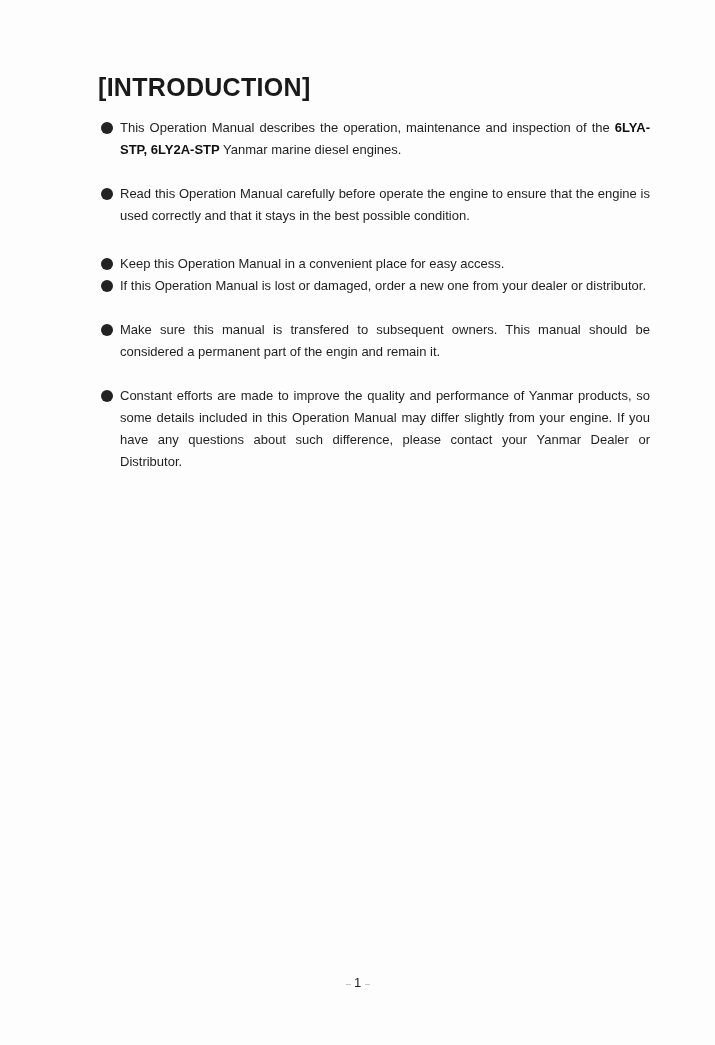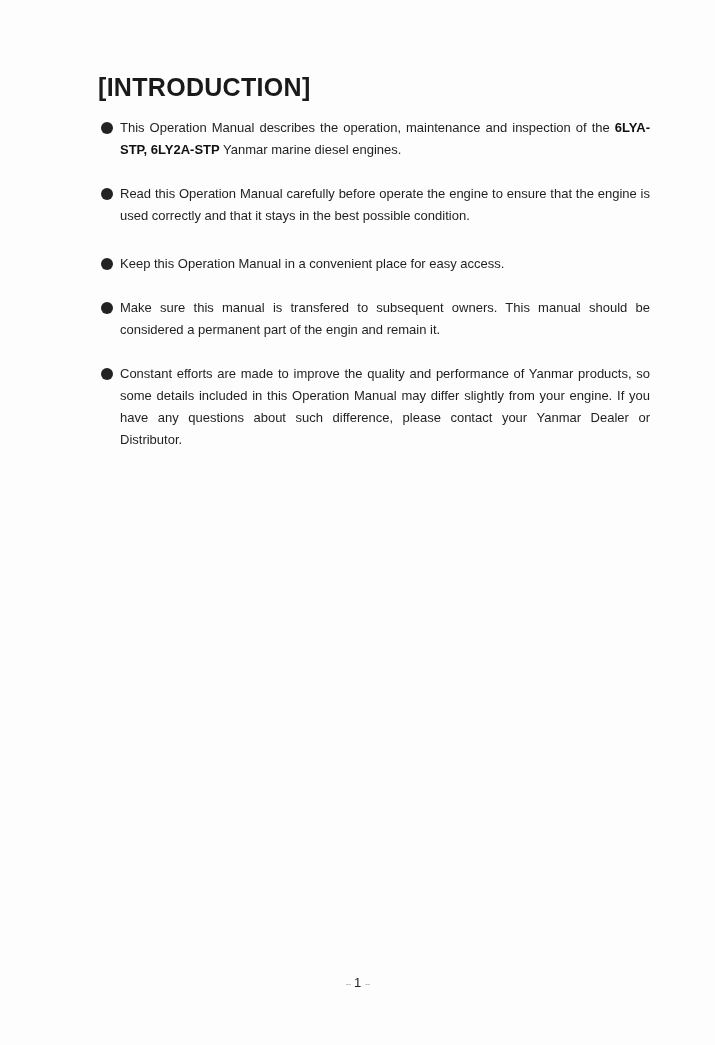--- a/index.html
+++ b/index.html
@@ -52,21 +52,21 @@
       position: absolute;
       left: 1px;
       top: 5px;
       width: 12px;
       height: 12px;
       border-radius: 50%;
       background: #222;
     }
     .item-1 { margin-bottom: 22px; }
     .item-2 { margin-bottom: 26px; }
-    .item-3 { margin-bottom: 22px; }
+    .item-3 { }
     .item-4 { margin-bottom: 22px; }
     .item-5 { margin-bottom: 22px; }
     .item-6 { margin-bottom: 35px; }
     b.model { font-weight: bold; color: #111; }
     .page-number {
       position: absolute;
       left: 0;
       width: 715px;
       top: 975px;
       text-align: center;
@@ -92,20 +92,24 @@
       <span>This Operation Manual describes the operation, maintenance and inspection of the </span><b class="model">6LYA-STP, 6LY2A-STP</b><span> Yanmar marine diesel engines.</span>
     </li>
     <li class="item item-2">
       <span class="bullet"></span>
       <span>Read this Operation Manual carefully before operate the engine to ensure that the engine is used correctly and  that it stays in the best possible condition.</span>
     </li>
     <li class="item item-3">
       <span class="bullet"></span>
       <span>Keep this Operation Manual in a convenient place for easy access.</span>
     </li>
+    <li class="item item-4">
+      <span class="bullet"></span>
+      <span>If this Operation Manual is lost or damaged, order a new one from your dealer or distributor.</span>
+    </li>
     <li class="item item-5">
       <span class="bullet"></span>
       <span>Make sure this manual is transfered to subsequent owners.   This manual should be considered a permanent part of the engin and remain it.</span>
     </li>
     <li class="item item-6">
       <span class="bullet"></span>
       <span>Constant efforts are made to improve the quality and performance of  Yanmar products, so some details included in this Operation Manual may differ slightly from your engine. If you have any questions about such difference, please contact your Yanmar Dealer or Distributor.</span>
     </li>
   </ul>
 

